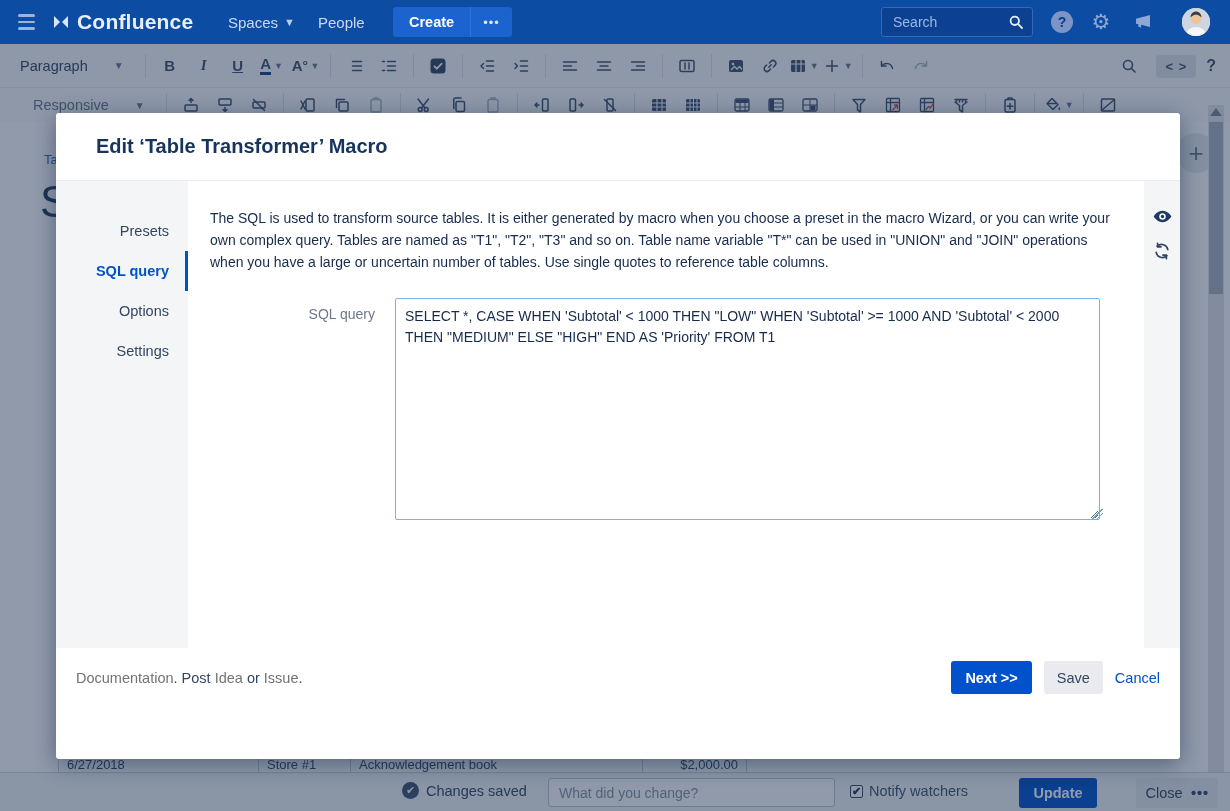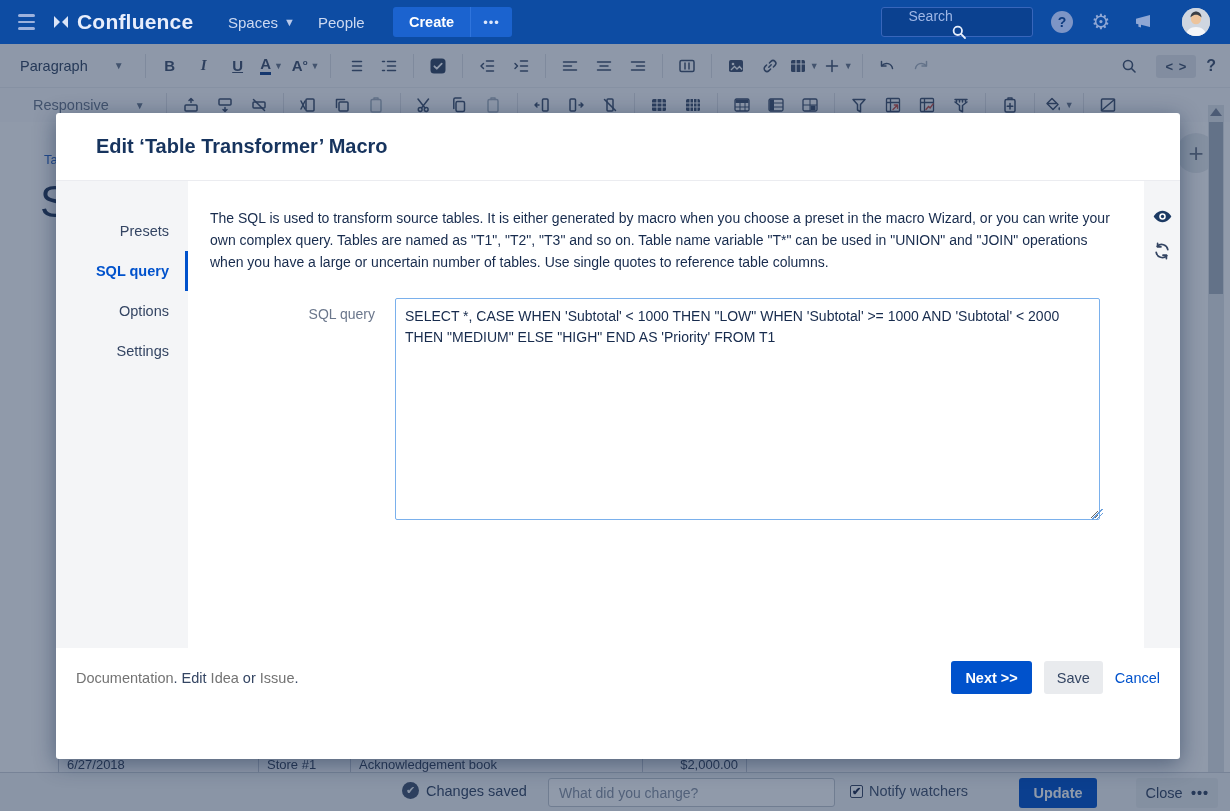--- a/index.html
+++ b/index.html
@@ -11,21 +11,21 @@
   .nb-item { position:absolute; top:0; height:44px; display:flex; align-items:center; color:#cdd9f1; font-size:15px; cursor:pointer; }
   #nb-burger { left:18px; }
   #nb-burger .bar { width:17px; height:2.5px; background:#9db2dd; border-radius:2px; margin:2px 0; }
   #nb-logo { left:52px; color:#e8eefc; font-size:21px; font-weight:700; letter-spacing:.2px; gap:7px; }
   #nb-spaces { left:228px; gap:6px; }
   #nb-people { left:318px; }
   .nb-chev { font-size:11px; color:#b9c9ea; }
   #nb-create-group { position:absolute; left:393px; top:7px; height:30px; display:flex; z-index:2; }
   #nb-create { background:#1b63cf; color:#fff; font-size:14.5px; font-weight:600; border:none; padding:0 16px; border-radius:3px 0 0 3px; cursor:pointer; }
   #nb-ellipsis { background:#1b63cf; color:#dce7fb; border:none; border-left:1px solid #2f74dc; padding:0 12px; border-radius:0 3px 3px 0; font-size:13px; letter-spacing:1px; cursor:pointer; }
-  #nb-search { position:absolute; left:881px; top:7px; width:152px; height:30px; background:#0b4190; border:1px solid #3866bb; border-radius:3px; display:flex; align-items:center; padding:0 8px 0 11px;flex-direction:column; }
+  #nb-search { position:absolute; left:881px; top:7px; width:152px; height:30px; background:#0b4190; border:1px solid #3866bb; border-radius:3px; display:flex; align-items:center; padding:0 8px 0 11px; }
   #nb-search input { flex:1; background:transparent; border:none; outline:none; color:#e6eefc; font-size:14px; width:100px; font-family:"Liberation Sans",sans-serif; }
   #nb-search input::placeholder { color:#9fb7e6; }
   .nb-icon { position:absolute; top:11px; width:22px; height:22px; display:flex; align-items:center; justify-content:center; cursor:pointer; }
   #nb-help { left:1051px; width:22px; height:22px; border-radius:50%; background:#7d95c6; color:#0d3a7e; font-weight:700; font-size:14px; }
   #nb-gear { left:1090px; color:#8fa7d4; font-size:21px; }
   #nb-avatar { position:absolute; left:1182px; top:8px; width:28px; height:28px; border-radius:50%; overflow:hidden; cursor:pointer; background:#c9cfd8; }
 
   
   #toolbar1 { position:absolute; left:0; top:44px; width:1230px; height:44px; background:#fbfcfd; border-bottom:1px solid #eceef1; display:flex; align-items:center; padding-left:20px; z-index:1; }
   #toolbar2 { position:absolute; left:0; top:88px; width:1230px; height:34px; background:#fbfcfd; display:flex; align-items:center; padding-left:33px; z-index:1; }
@@ -581,21 +581,21 @@
                 <path d="M5.6 2.4v3.4h3.4"></path>
                 <path d="M4.2 11.4a6.2 6.2 0 0010.6 3.2"></path>
                 <path d="M14.4 17.6v-3.4H11"></path>
               </g>
             </svg>
         </span>
       </div>
     </div>
     <div id="dlg-footer">
       <div id="ft-links">
-        <a>Documentation</a><span>. Edit </span><a>Idea</a><span> or </span><a>Issue</a><span>.</span>
+        <a>Documentation</a><span>. Post </span><a>Idea</a><span> or </span><a>Issue</a><span>.</span>
       </div>
       <div id="ft-buttons">
         <button id="btn-next">Next &gt;&gt;</button>
         <button id="btn-save">Save</button>
         <button id="btn-cancel">Cancel</button>
       </div>
     </div>
   </div>
 
 </div>

